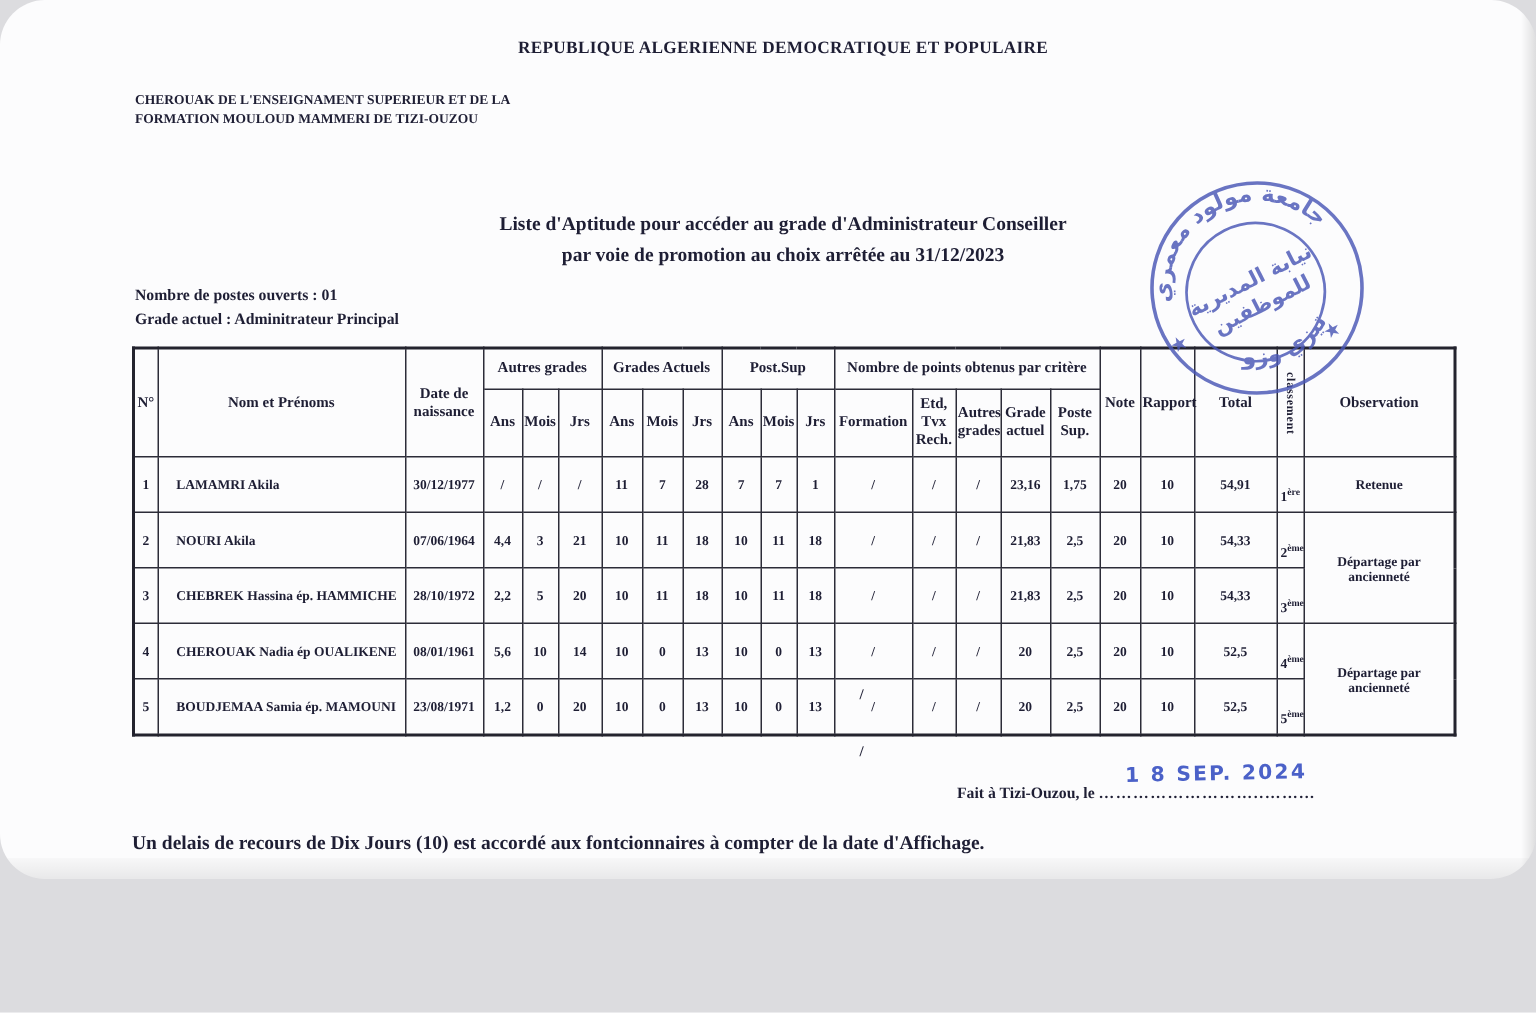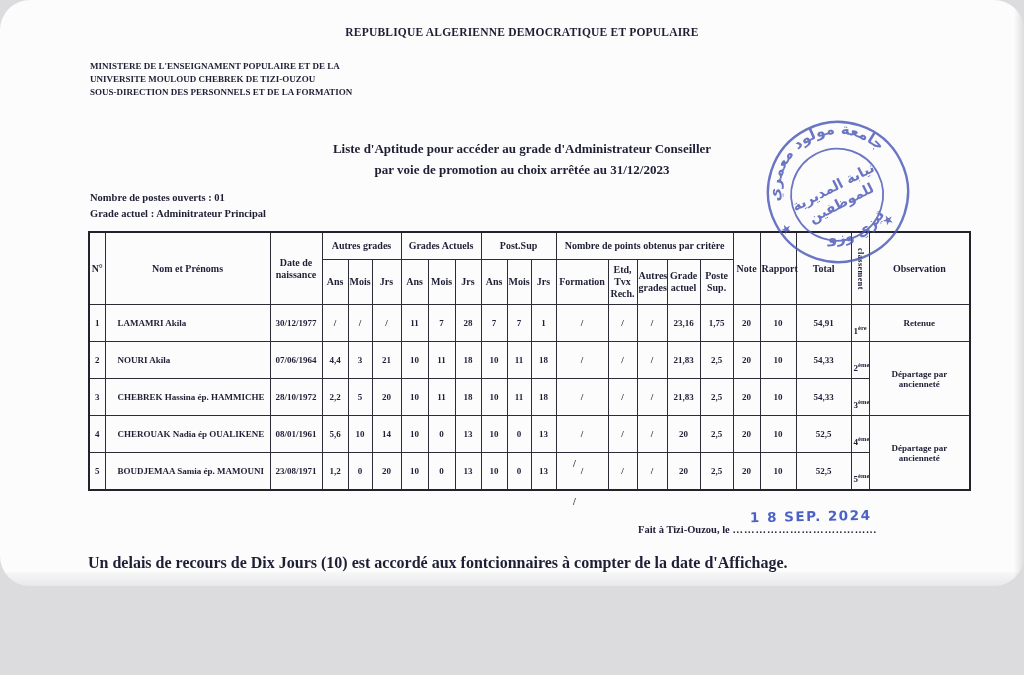--- a/index.html
+++ b/index.html
@@ -37,36 +37,35 @@
 
   .slash{position:absolute;font-size:10px;font-weight:bold;}
   .s1{left:573px;top:458px;} .s2{left:573px;top:496px;}
 
   .fait{position:absolute;left:638px;top:524px;font-size:10.5px;font-weight:bold;white-space:nowrap;}
   .fait .dots{letter-spacing:1px;}
   .date-stamp{position:absolute;left:750px;top:508px;font-family:"DejaVu Sans",sans-serif;
     font-size:13.5px;font-weight:bold;color:#3c54c4;letter-spacing:1.5px;transform:rotate(-1.2deg);
     opacity:.92;white-space:nowrap;}
 
-  .footer-note{position:absolute;left:88px;top:554px;font-size:16px;font-weight:bold;}
+  .footer-note{position:absolute;left:88px;top:554px;font-size:13px;font-weight:bold;}
 
   .stamp{position:absolute;left:752px;top:106px;width:172px;height:172px;color:#4a57b6;opacity:.82;}
   .stamp text{fill:currentColor;font-family:"DejaVu Sans",sans-serif;font-weight:bold;}
 </style>
 </head>
 <body>
 
 <div class="page">
 
   <div class="republic-title">REPUBLIQUE ALGERIENNE DEMOCRATIQUE ET POPULAIRE</div>
 
   <div class="ministry">
-    <div>MINISTERE DE L'ENSEIGNAMENT POPULAIRE  ET DE LA</div>
-    <div>UNIVERSITE MOULOUD CHEBREK DE TIZI-OUZOU</div>
-    <div>SOUS-DIRECTION DES PERSONNELS ET DE LA FORMATION</div>
+    <div>CHEROUAK DE L'ENSEIGNAMENT SUPERIEUR  ET DE LA</div>
+    <div>FORMATION MOULOUD MAMMERI DE TIZI-OUZOU</div>
   </div>
 
   <div class="doc-title">
     <div>Liste d'Aptitude pour accéder au grade d'Administrateur Conseiller</div>
     <div>par voie de promotion au choix arrêtée au 31/12/2023</div>
   </div>
 
   <div class="meta">
     <div>Nombre de postes ouverts : 01</div>
     <div>Grade actuel : Adminitrateur Principal</div>

